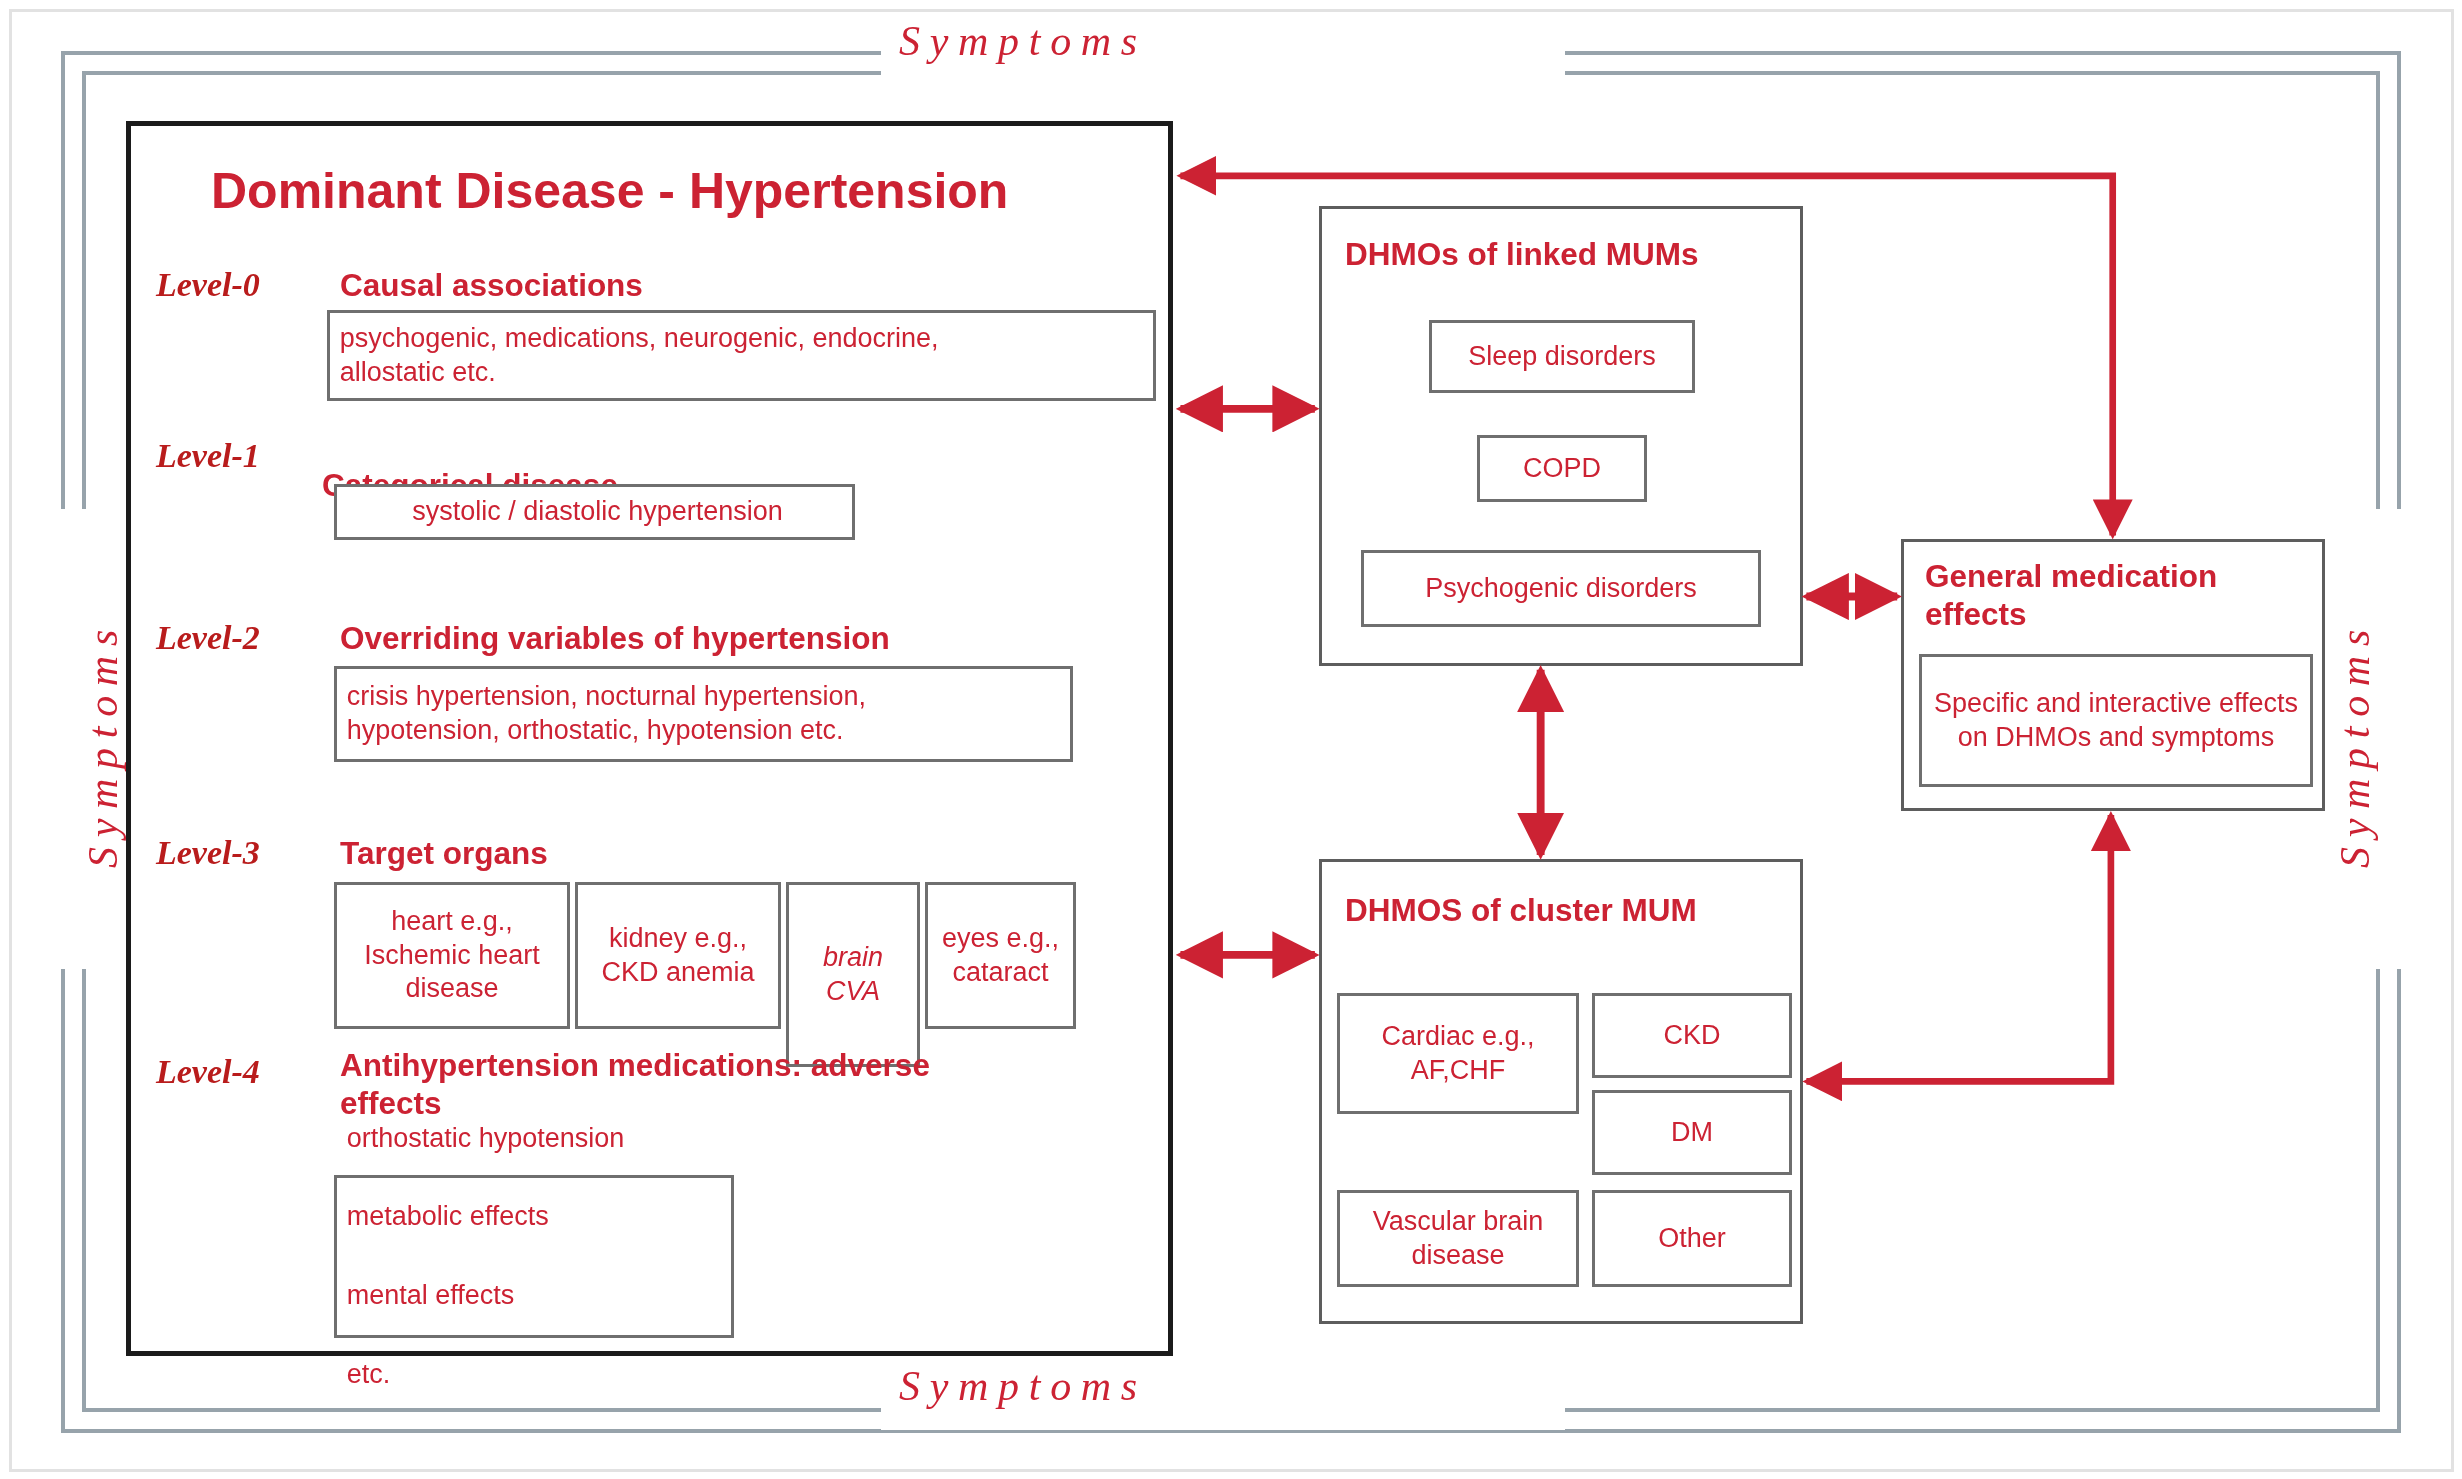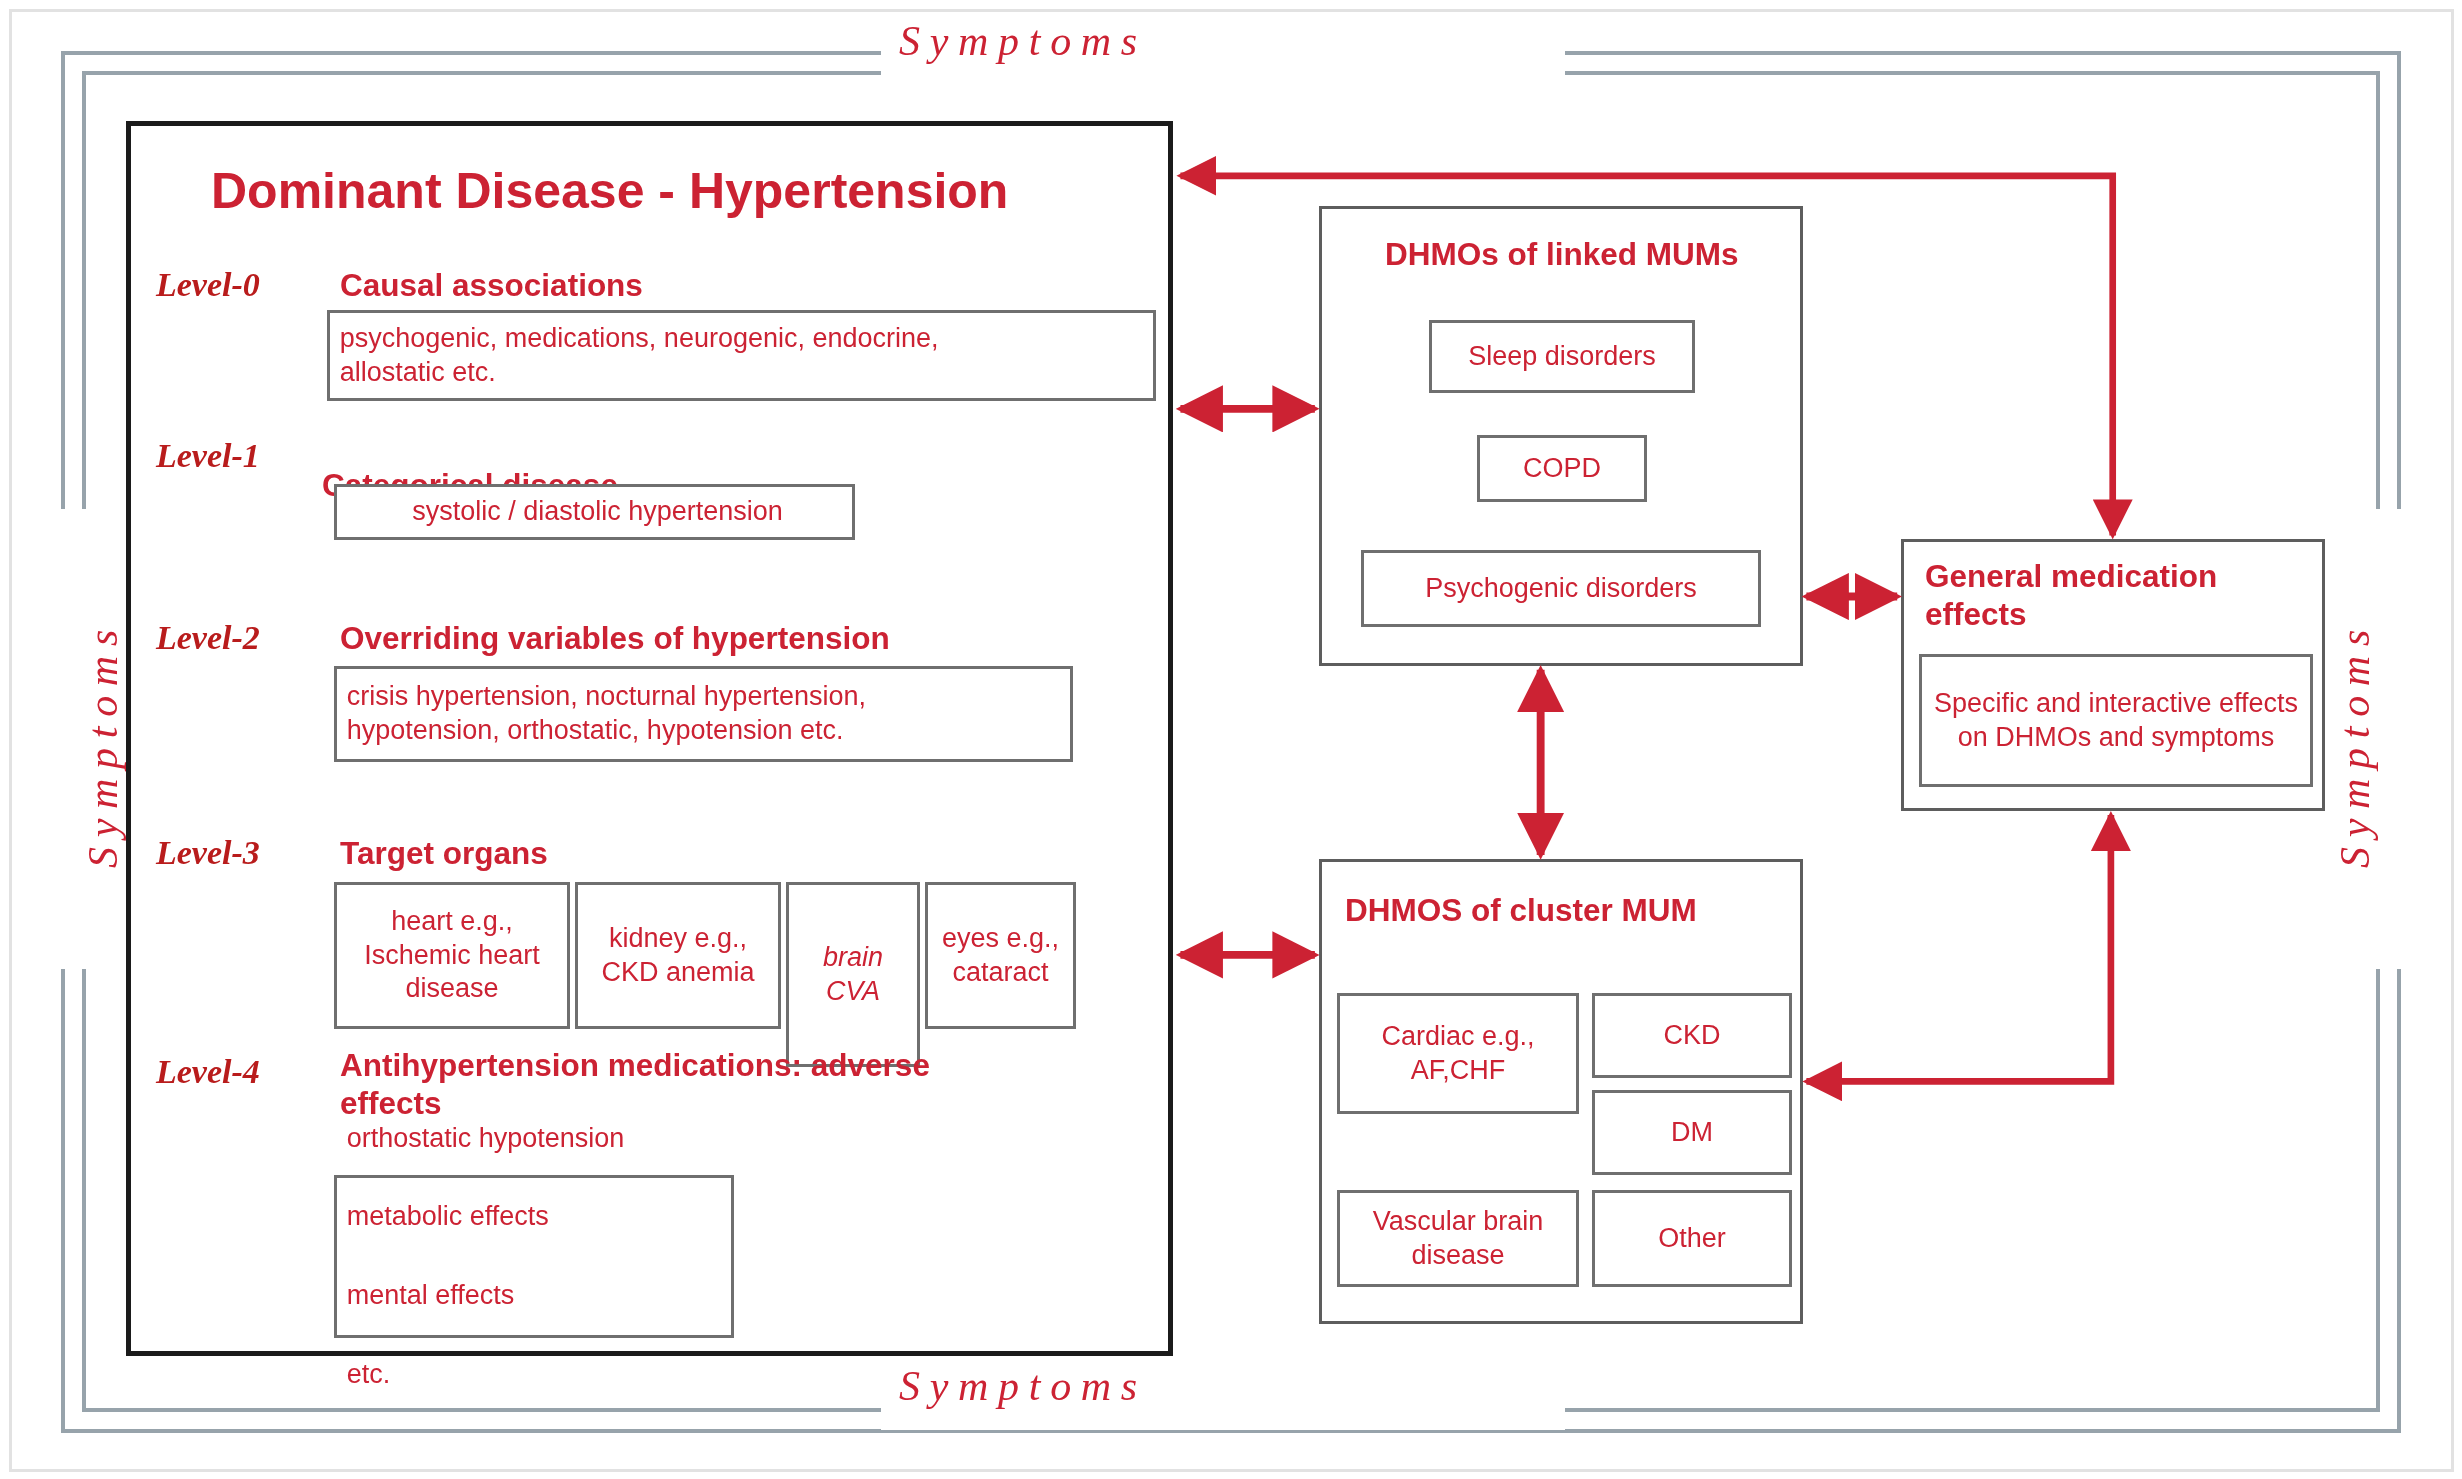--- a/index.html
+++ b/index.html
@@ -175,21 +175,21 @@
   <div class="level-lbl" style="left:156px;top:1053px;">Level-4</div>
   <div class="sub-title wrap" style="left:340px;top:1047px;width:636px;">Antihypertension medications: adverse effects</div>
   <div class="cell left-pad" style="left:334px;top:1175px;width:400px;height:163px;flex-direction:column;align-items:flex-start;justify-content:center;gap:45px;">
     <span>orthostatic hypotension</span>
     <span>metabolic effects</span>
     <span>mental effects</span>
     <span>etc.</span>
   </div>
 
   <div class="box box-thin2" style="left:1319px;top:206px;width:484px;height:460px;"></div>
-  <div class="sub-title" style="left:1345px;top:236px;margin-left:40px;">DHMOs of linked MUMs</div>
+  <div class="sub-title" style="left:1345px;top:236px;">DHMOs of linked MUMs</div>
 
   <div class="cell" style="left:1429px;top:320px;width:266px;height:73px;">Sleep disorders</div>
   <div class="cell" style="left:1477px;top:435px;width:170px;height:67px;">COPD</div>
   <div class="cell" style="left:1361px;top:550px;width:400px;height:77px;">Psychogenic disorders</div>
 
   <div class="box box-thin2" style="left:1901px;top:539px;width:424px;height:272px;"></div>
   <div class="sub-title wrap" style="left:1925px;top:558px;width:375px;">General medication effects</div>
   <div class="cell" style="left:1919px;top:654px;width:394px;height:133px;">Specific and interactive effects on DHMOs and symptoms</div>
 
   <div class="box box-thin2" style="left:1319px;top:859px;width:484px;height:465px;"></div>

